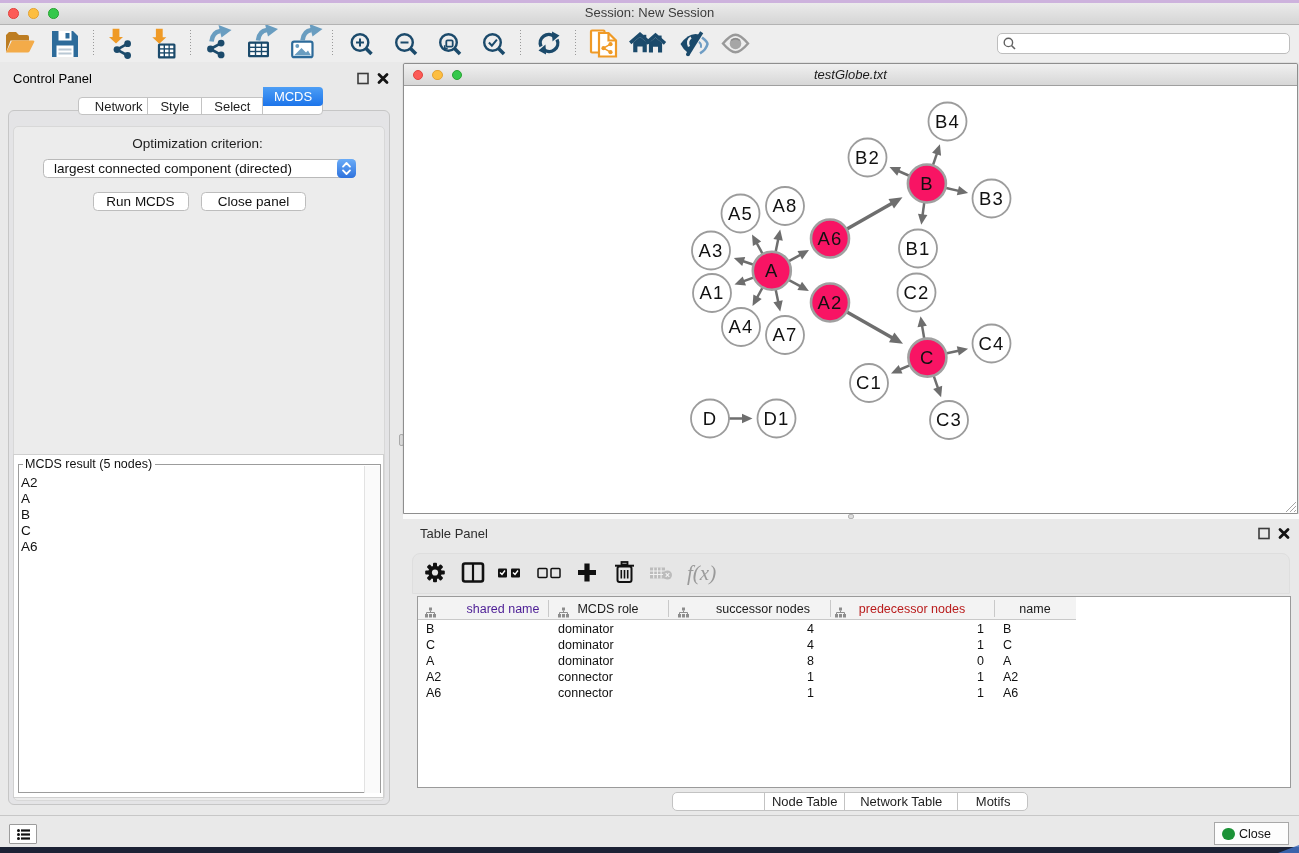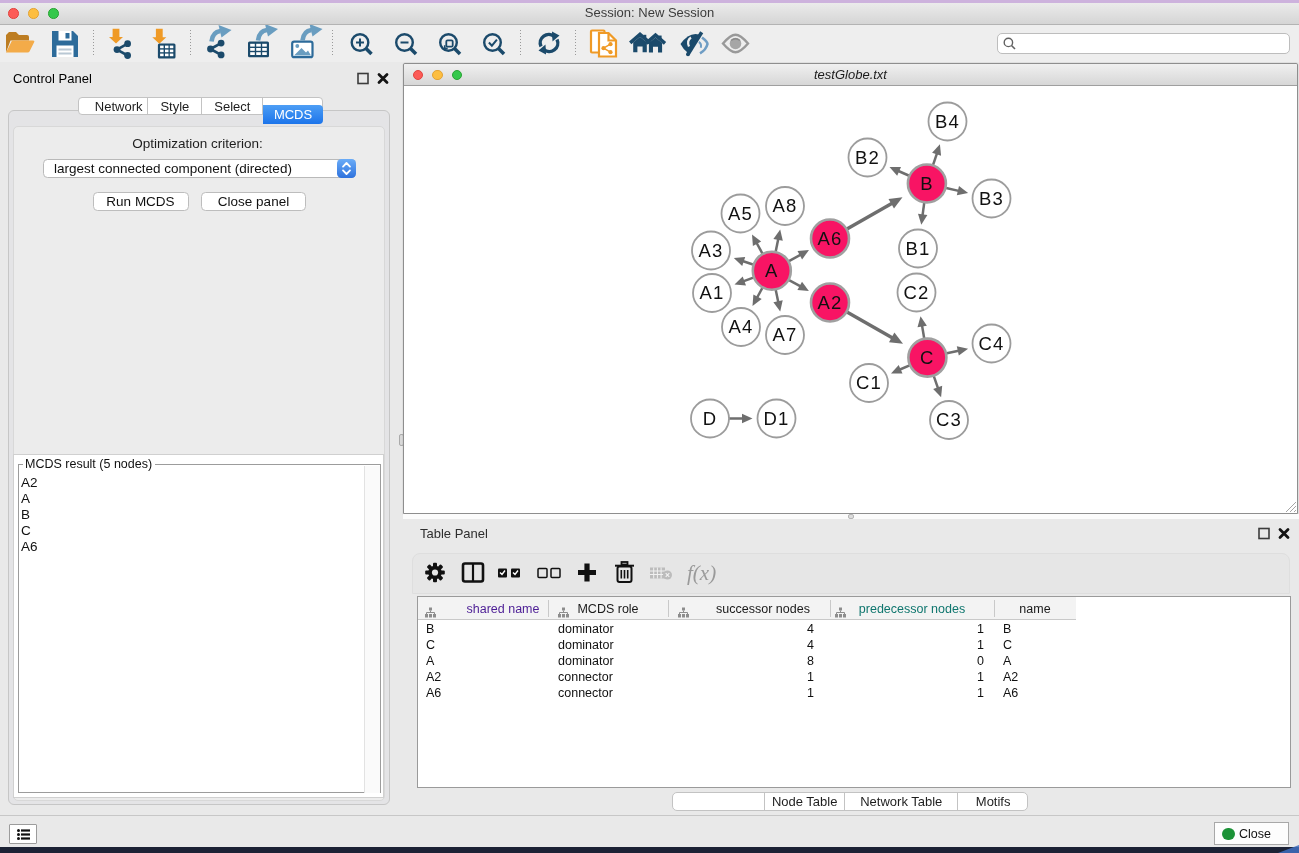--- a/index.html
+++ b/index.html
@@ -156,21 +156,21 @@
   </svg>
 <div class="abs" style="left:13px;top:71px;width:200px;height:16px;font-size:13px;color:#000000;">Control Panel</div>
 <svg class="abs" style="left:357px;top:72px;" width="32" height="13" viewBox="0 0 32 13">
     <rect x="1" y="1.5" width="10" height="10" fill="none" stroke="#3c3c3c" stroke-width="1.6"></rect>
     <path d="M22 2.5 L30 10.5 M30 2.5 L22 10.5" stroke="#141414" stroke-width="2.8" stroke-linecap="round" fill="none"></path>
   </svg>
 <div class="abs" style="left:78px;top:96.5px;width:245px;height:18.5px;background:#fff;border:1px solid #c3c3c3;border-radius:4px;z-index:5;"></div>
 <div class="abs" style="left:78px;top:96.5px;width:70.3px;height:18.5px;line-height:19px;text-align:center;font-size:13px;color:#1e1e1e;border-right:1px solid #c3c3c3;z-index:6;padding-left:12px;">Network</div>
 <div class="abs" style="left:148.3px;top:96.5px;width:54.2px;height:18.5px;line-height:19px;text-align:center;font-size:13px;color:#1e1e1e;border-right:1px solid #c3c3c3;z-index:6;">Style</div>
 <div class="abs" style="left:202.5px;top:96.5px;width:60.8px;height:18.5px;line-height:19px;text-align:center;font-size:13px;color:#1e1e1e;border-right:1px solid #c3c3c3;z-index:6;">Select</div>
-<div class="abs" style="left:263.3px;top:105px;width:59.5px;height:18.5px;line-height:19px;text-align:center;font-size:13px;color:#fff;background:linear-gradient(#4d9ef5,#1c74ea);border-radius:0 4px 4px 0;z-index:6;">MCDS</div>
+<div class="abs" style="left:263.3px;top:87px;width:59.5px;height:18.5px;line-height:19px;text-align:center;font-size:13px;color:#fff;background:linear-gradient(#4d9ef5,#1c74ea);border-radius:0 4px 4px 0;z-index:6;">MCDS</div>
 <div class="abs" style="left:8px;top:109.5px;width:382px;height:695px;background:#e4e4e6;border:1px solid #c6c6c6;border-radius:6px;"></div>
 <div class="abs" style="left:12.5px;top:126px;width:372px;height:674.5px;background:#ececec;border:1px solid #d8d8d8;border-radius:5px;"></div>
 <div class="abs" style="left:0px;top:136px;width:395px;height:16px;text-align:center;font-size:13.5px;color:#1e1e1e;">Optimization criterion:</div>
 <div class="abs" style="left:42.5px;top:159px;width:313px;height:19px;background:#fff;border:1px solid #b9b9b9;border-radius:4.5px;"></div>
 <div class="abs" style="left:54px;top:161px;width:290px;height:16px;font-size:13.5px;color:#111;">largest connected component (directed)</div>
 <div class="abs" style="left:336.5px;top:159px;width:19px;height:19px;background:linear-gradient(#6aacf8,#2e72dd);border-radius:4.5px;"></div>
 <svg class="abs" style="left:336.5px;top:159px;" width="19" height="19" viewBox="0 0 19 19">
     <path d="M6 7.6 L9.5 4 L13 7.6 M6 11.4 L9.5 15 L13 11.4" stroke="#fff" stroke-width="1.8" fill="none" stroke-linecap="round" stroke-linejoin="round"></path>
   </svg>
 <div class="abs" style="left:92.5px;top:192px;width:96px;height:19px;background:#fff;border:1px solid #bdbdbd;border-radius:4.5px;text-align:center;line-height:18px;font-size:13.5px;color:#111;">Run MCDS</div>
@@ -355,21 +355,21 @@
 <div class="abs" style="left:830px;top:600px;width:1px;height:17px;background:#c9c9c9;"></div>
 <div class="abs" style="left:668px;top:602px;width:162px;height:15px;text-align:center;font-size:12.5px;color:#1a1a1a;padding-left:28px;">successor nodes</div>
 <div class="abs" style="left:678.1px;top:602.5px;"><svg width="11" height="11" viewBox="0 0 11 11" style="vertical-align:-1px;">
       <rect x="4" y="0.5" width="3" height="3" fill="#8d8d8d"></rect>
       <rect x="0" y="7" width="3" height="3.5" fill="#8d8d8d"></rect>
       <rect x="4" y="7" width="3" height="3.5" fill="#8d8d8d"></rect>
       <rect x="8" y="7" width="3" height="3.5" fill="#8d8d8d"></rect>
       <path d="M5.5 3.5 V5.5 M1.5 7 V5.5 H9.5 V7" stroke="#8d8d8d" fill="none"></path>
     </svg></div>
 <div class="abs" style="left:994px;top:600px;width:1px;height:17px;background:#c9c9c9;"></div>
-<div class="abs" style="left:830px;top:602px;width:164px;height:15px;text-align:center;font-size:12.5px;color:#0f766e;">predecessor nodes</div>
+<div class="abs" style="left:830px;top:602px;width:164px;height:15px;text-align:center;font-size:12.5px;color:#b91c1c;">predecessor nodes</div>
 <div class="abs" style="left:834.9px;top:602.5px;"><svg width="11" height="11" viewBox="0 0 11 11" style="vertical-align:-1px;">
       <rect x="4" y="0.5" width="3" height="3" fill="#8d8d8d"></rect>
       <rect x="0" y="7" width="3" height="3.5" fill="#8d8d8d"></rect>
       <rect x="4" y="7" width="3" height="3.5" fill="#8d8d8d"></rect>
       <rect x="8" y="7" width="3" height="3.5" fill="#8d8d8d"></rect>
       <path d="M5.5 3.5 V5.5 M1.5 7 V5.5 H9.5 V7" stroke="#8d8d8d" fill="none"></path>
     </svg></div>
 <div class="abs" style="left:994px;top:602px;width:82px;height:15px;text-align:center;font-size:12.5px;color:#1a1a1a;">name</div>
 <div class="abs" style="left:426px;top:622px;width:110px;font-size:12.5px;color:#111;">B</div>
 <div class="abs" style="left:558px;top:622px;width:110px;font-size:12.5px;color:#111;">dominator</div>

